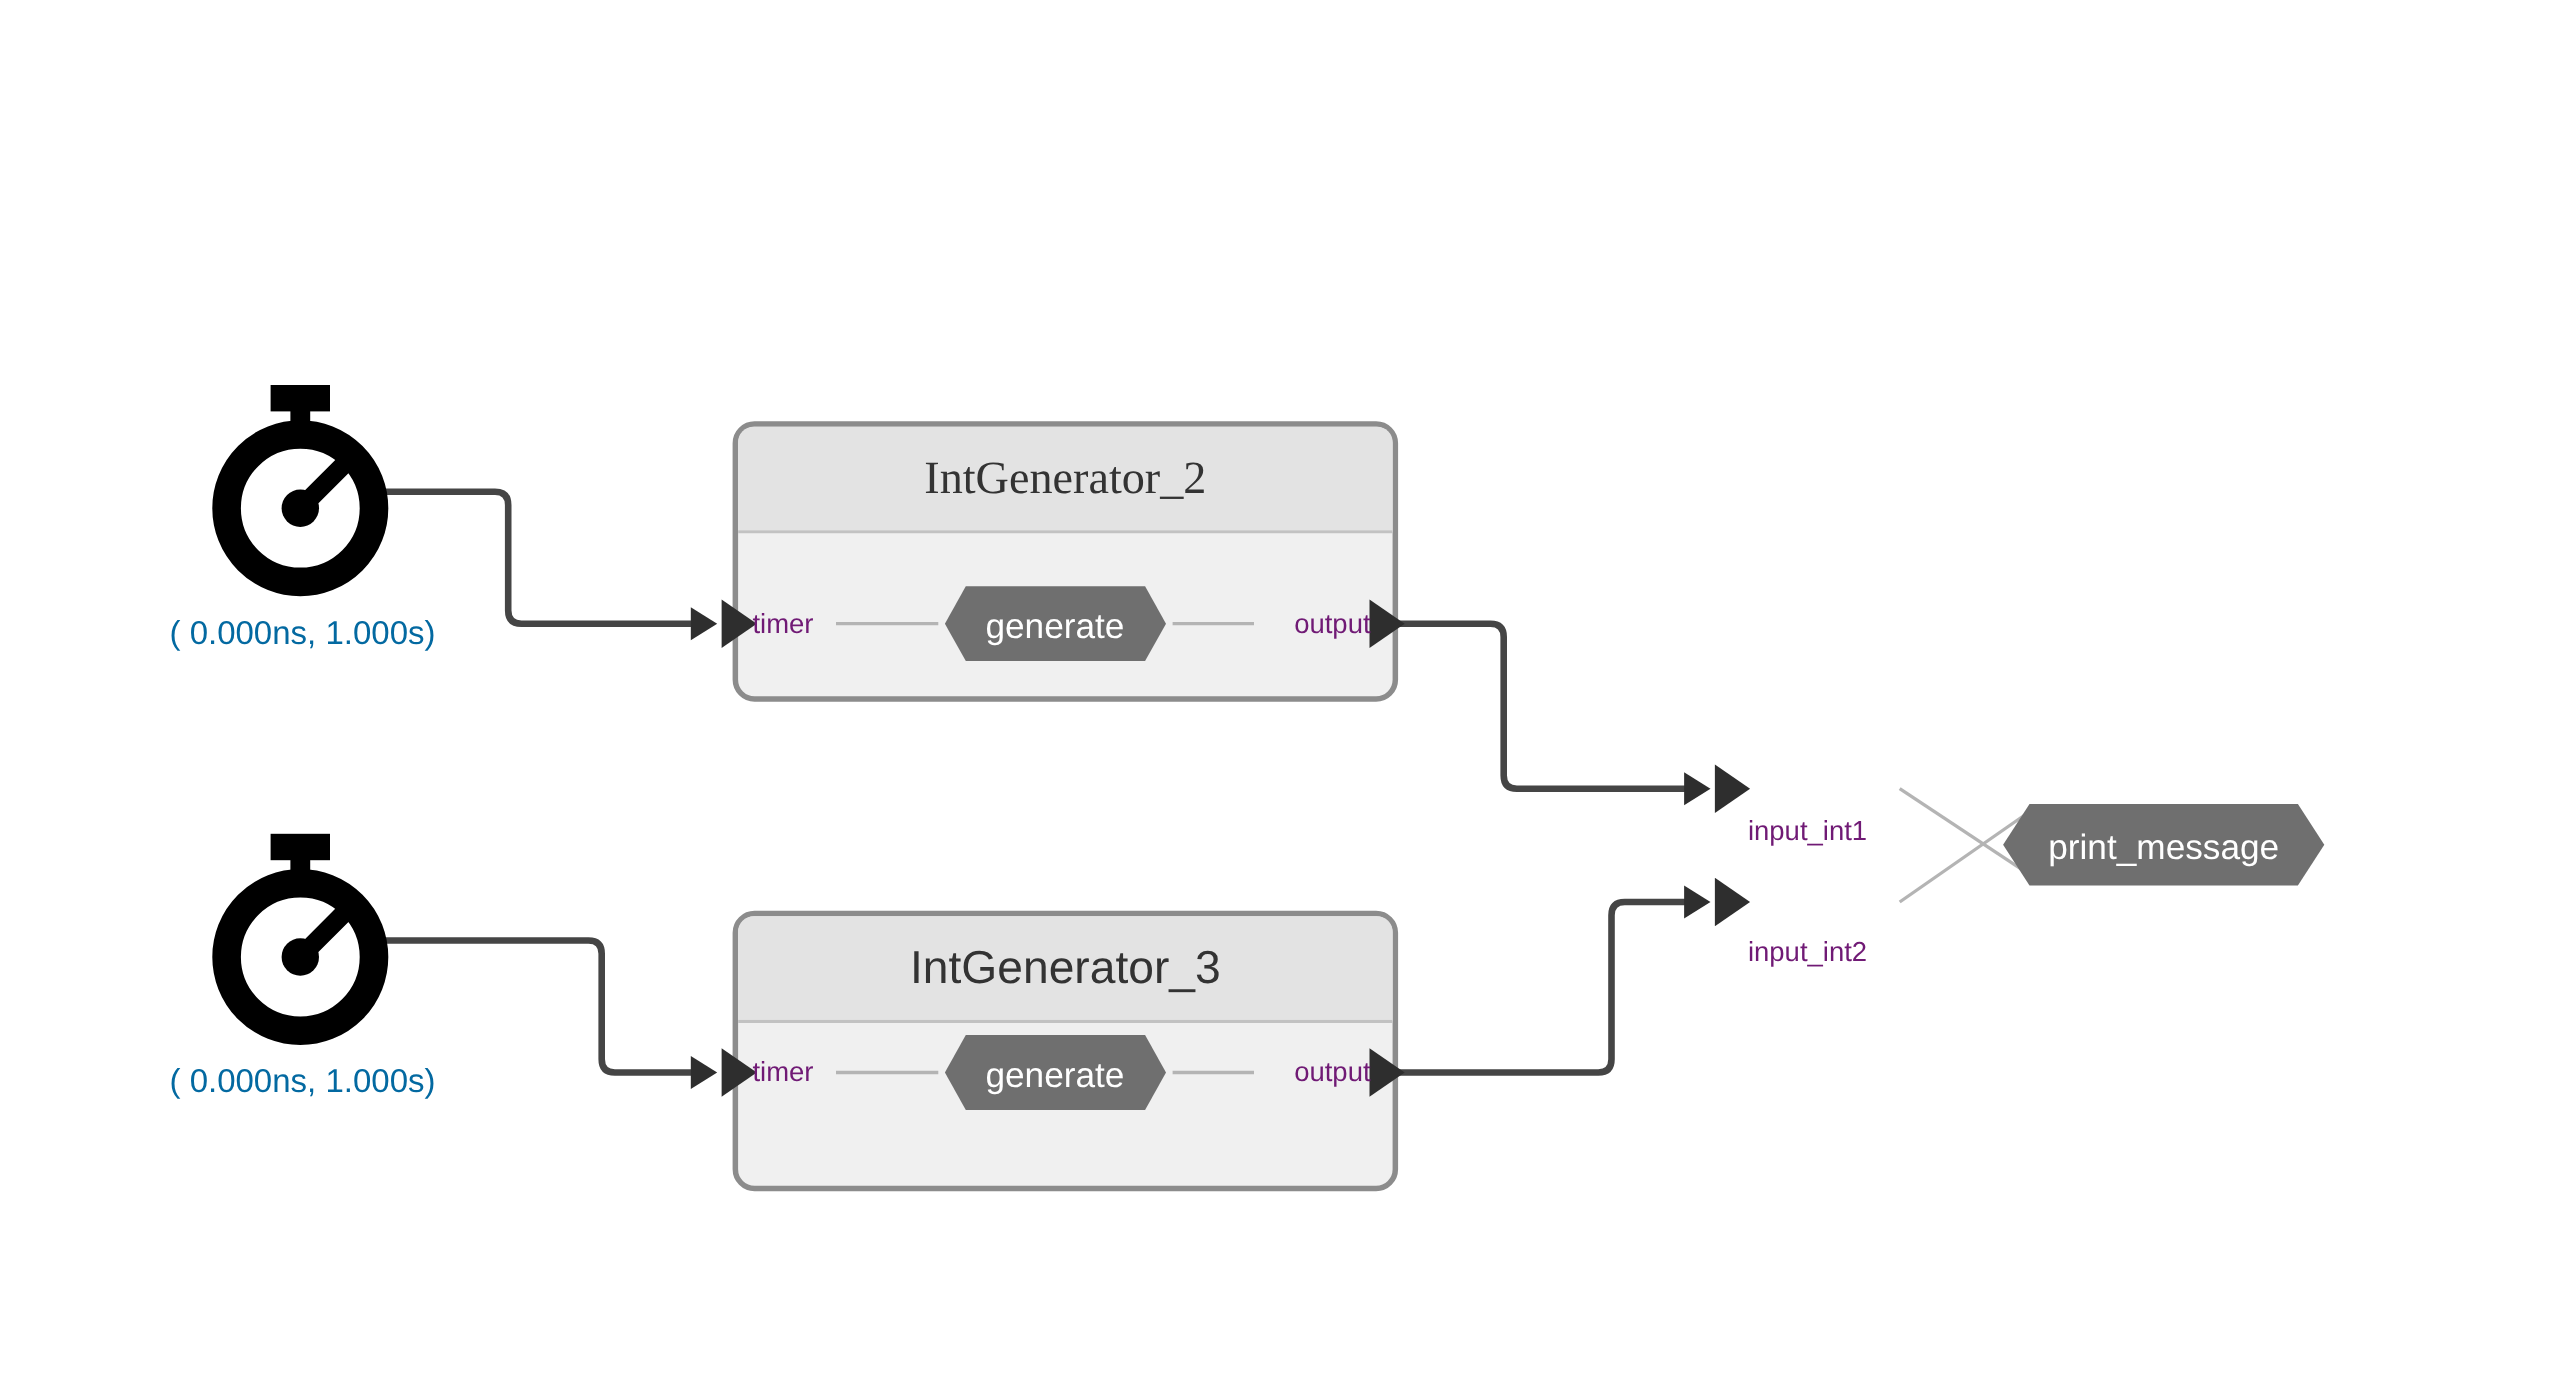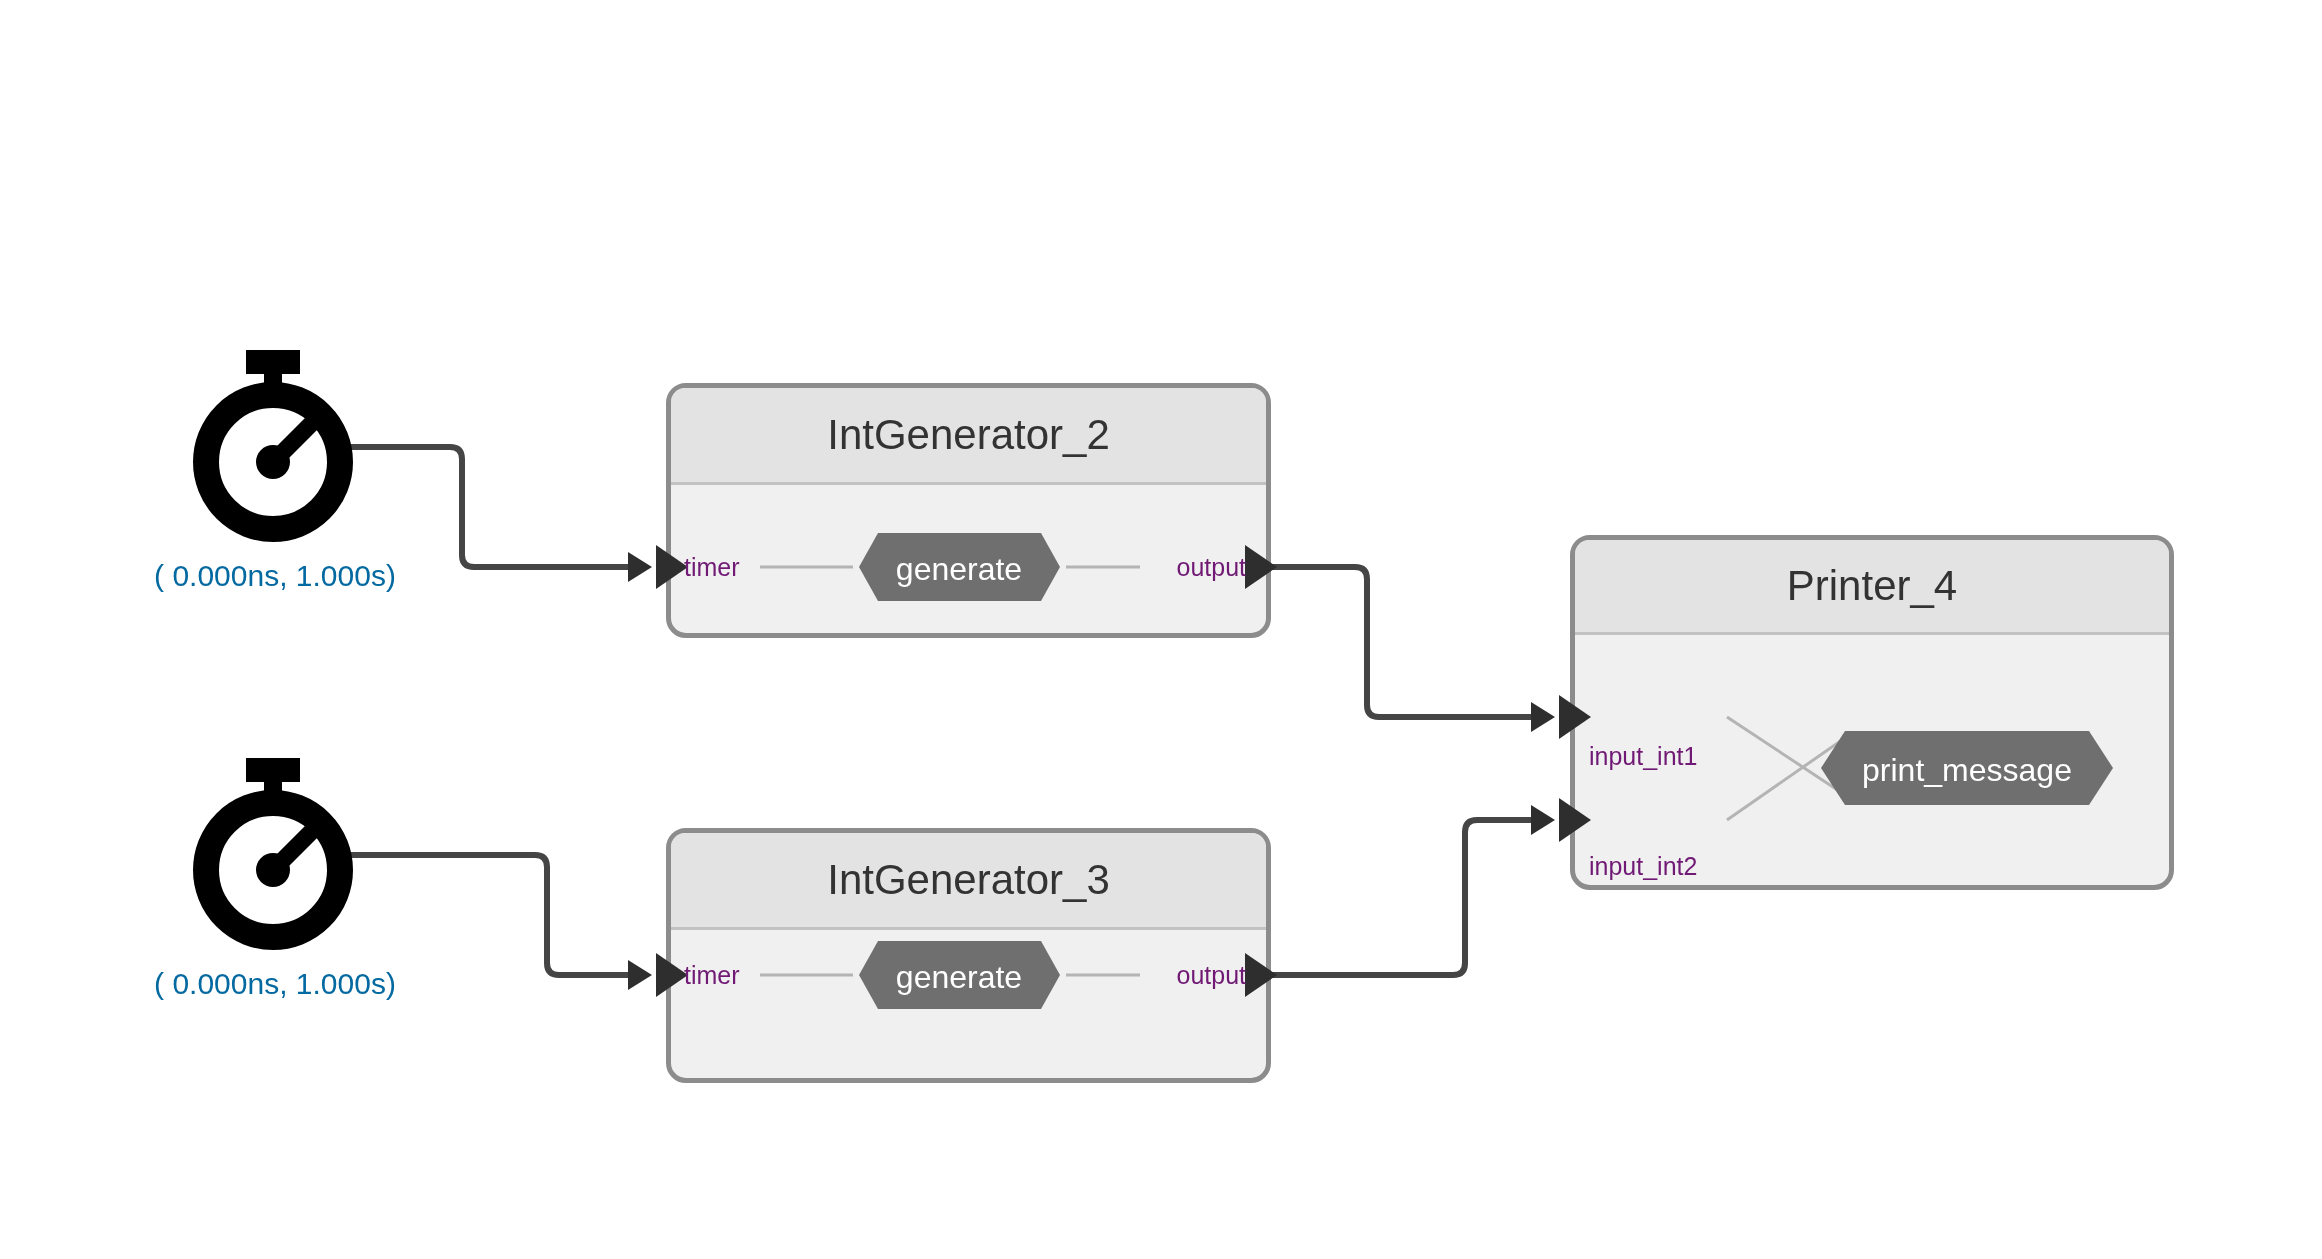--- a/index.html
+++ b/index.html
@@ -52,37 +52,32 @@
     font-family:"Liberation Sans", sans-serif;
     font-size:32px;
     fill:#ffffff;
   }
 </style>
 </head>
 <body>
 
 <div class="canvas">
 
-  <div class="block" style="left:666px;top:383px;width:605px;height:255px;">
+  <div class="block" style="left:666px;top:383px;width:605px;height:255px;font-family:Liberation Serif, serif;">
     <div class="block-header" style="height:94px;">
       <div class="block-title">IntGenerator_2</div>
     </div>
   </div>
 
   <div class="block" style="left:666px;top:828px;width:605px;height:255px;">
     <div class="block-header" style="height:94px;">
       <div class="block-title">IntGenerator_3</div>
     </div>
   </div>
 
-  <div class="block" style="left:1570px;top:535px;width:604px;height:355px;">
-    <div class="block-header" style="height:92px;">
-      <div class="block-title">Printer_4</div>
-    </div>
-  </div>
 
   <div class="port-label" style="left:684px;top:545px;">timer</div>
   <div class="port-label" style="left:1050px;top:545px;width:196px;text-align:right;">output</div>
 
   <div class="port-label" style="left:684px;top:953px;">timer</div>
   <div class="port-label" style="left:1050px;top:953px;width:196px;text-align:right;">output</div>
 
   <div class="port-label" style="left:1589px;top:734px;">input_int1</div>
   <div class="port-label" style="left:1589px;top:844px;">input_int2</div>
 

